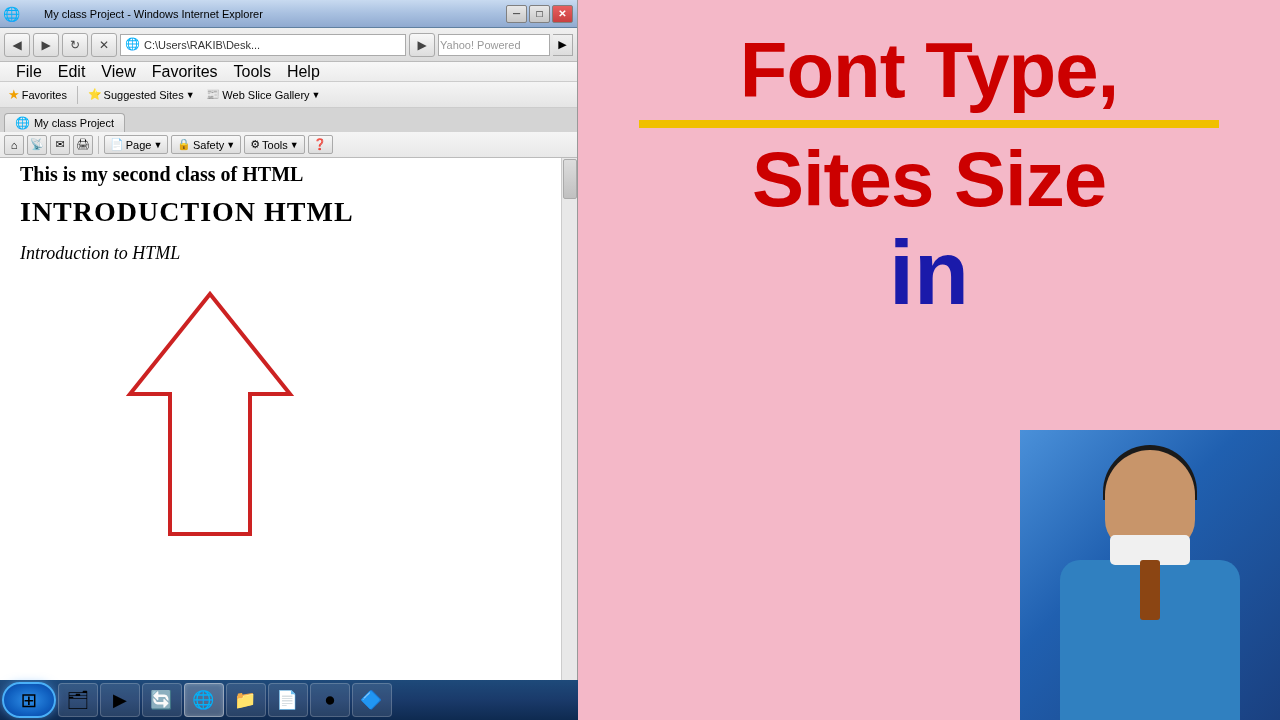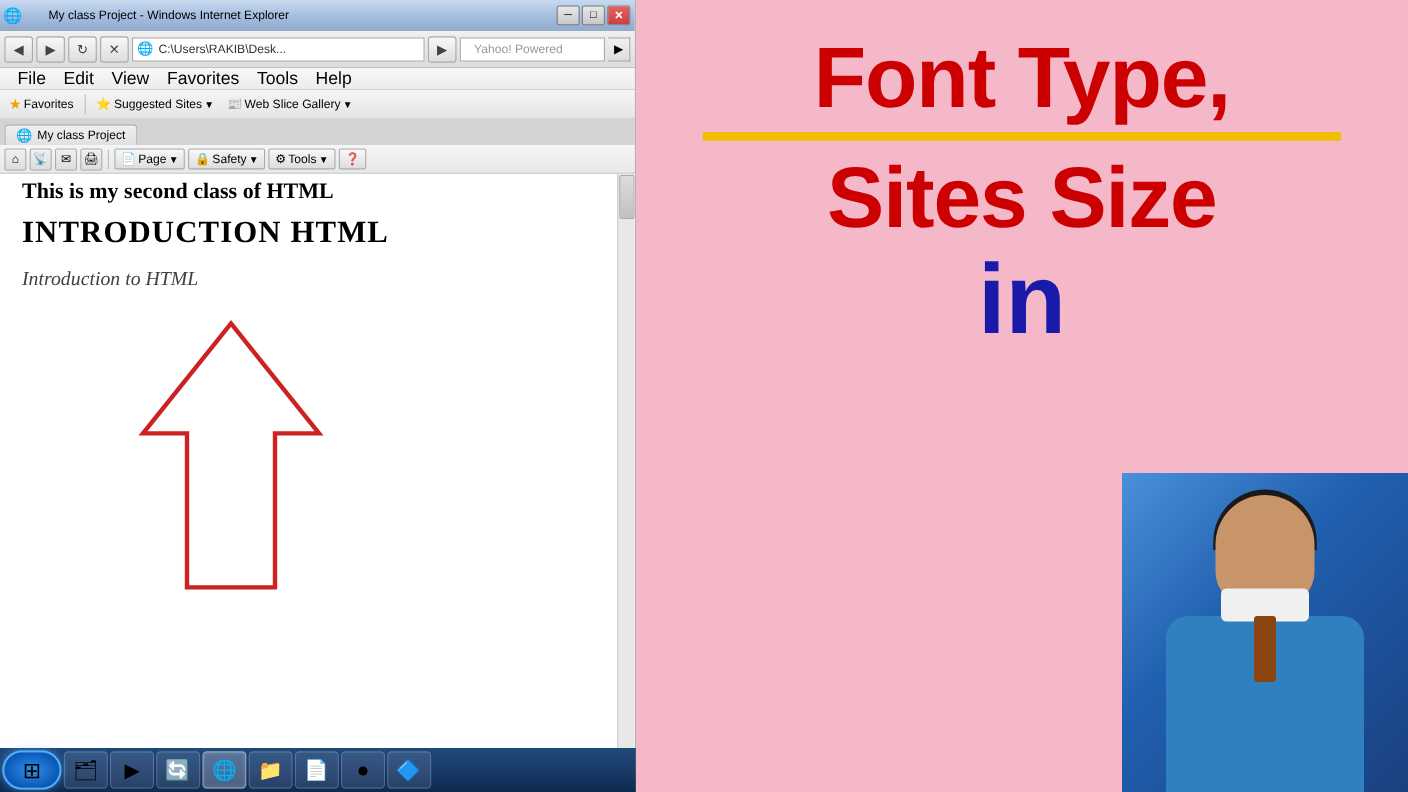--- a/index.html
+++ b/index.html
@@ -99,27 +99,27 @@
       color: #333;
       font-family: "Segoe UI", Arial, sans-serif;
     }
     .address-icon {
       width: 16px;
       height: 16px;
       margin-right: 3px;
       font-size: 12px;
     }
     .search-box {
-      width: 132px;
+      width: 112px;
       height: 22px;
       border: 1px solid #aaa;
       background: #fff;
       display: flex;
       align-items: center;
-      padding: 0 12px;
+      padding: 0 1px;
       font-size: 11px;
       color: #999;
       font-family: "Segoe UI", Arial, sans-serif;
     }
     .search-go-btn {
       width: 20px;
       height: 22px;
       background: linear-gradient(to bottom, #f0f0f0, #ddd);
       border: 1px solid #aaa;
       border-left: none;
@@ -245,21 +245,21 @@
       font-weight: bold;
       font-family: "Times New Roman", serif;
       color: #000;
       margin-bottom: 15px;
       letter-spacing: 1px;
     }
     .content-italic {
       font-size: 18px;
       font-style: italic;
       font-family: "Times New Roman", serif;
-      color: #404040;
+      color: #000000;
       margin-bottom: 20px;
     }
 
     
     .arrow-container {
       position: relative;
       width: 180px;
       height: 260px;
       margin-top: 10px;
       margin-left: 100px;

